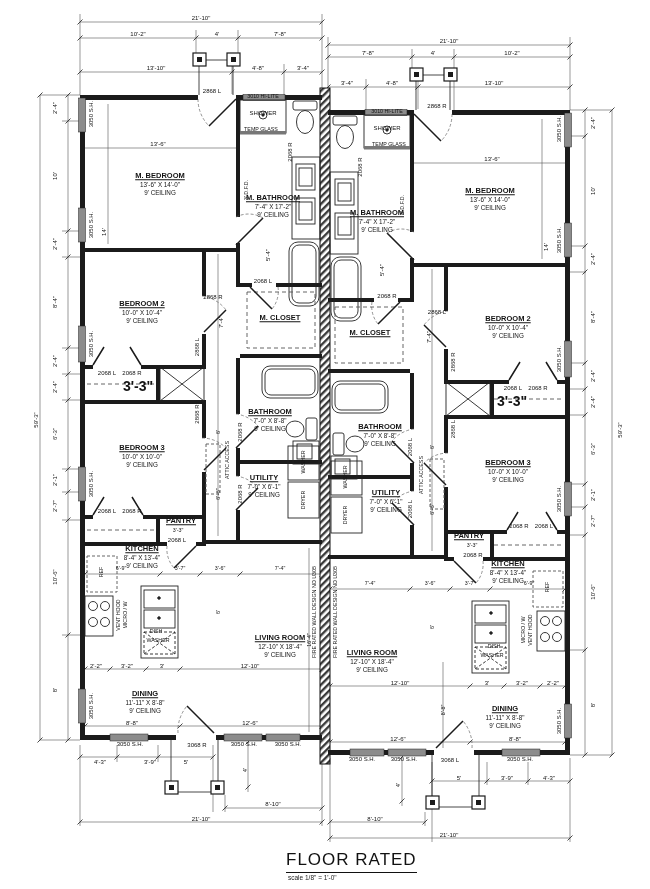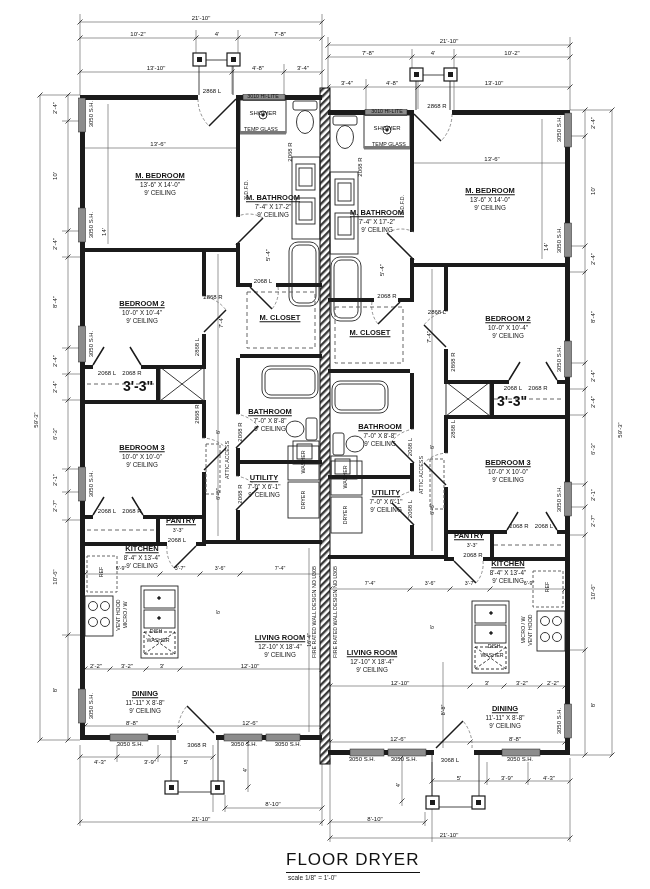--- a/index.html
+++ b/index.html
@@ -531,16 +531,16 @@
       <div class="ann xs" style="left: 444px; top: 710px; transform: translate(-50%, -50%) rotate(-90deg);">8'-8"</div>
       <div class="ann rm" style="left: 372px; top: 653px;">LIVING ROOM</div>
       <div class="ann rs" style="left: 372px; top: 662px;">12'-10" X 18'-4"</div>
       <div class="ann rs" style="left: 372px; top: 670px;">9' CEILING</div>
       <div class="ann xs" style="left: 336px; top: 612px; transform: translate(-50%, -50%) rotate(-90deg);">FIRE RATED WALL DESIGN NO U305</div>
       <div class="ann rm" style="left: 505px; top: 709px;">DINING</div>
       <div class="ann rs" style="left: 505px; top: 718px;">11'-11" X 8'-8"</div>
       <div class="ann rs" style="left: 505px; top: 726px;">9' CEILING</div>
     </div>
 
-<div class="plan-title">FLOOR DRYER</div>
+<div class="plan-title">FLOOR RATED</div>
 <div class="plan-scale">scale  1/8" = 1'-0"</div>
 
 </div>
 
 </body></html>

